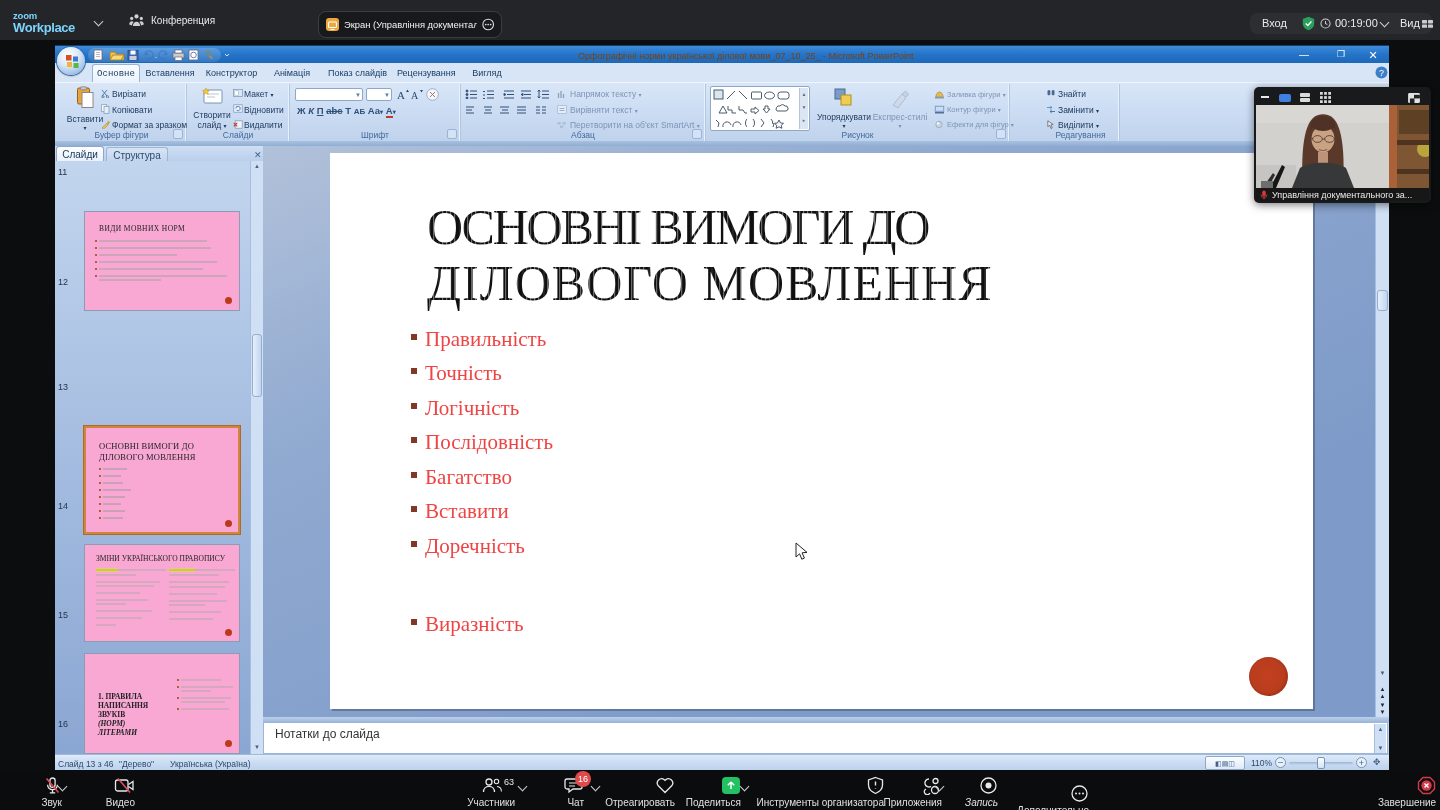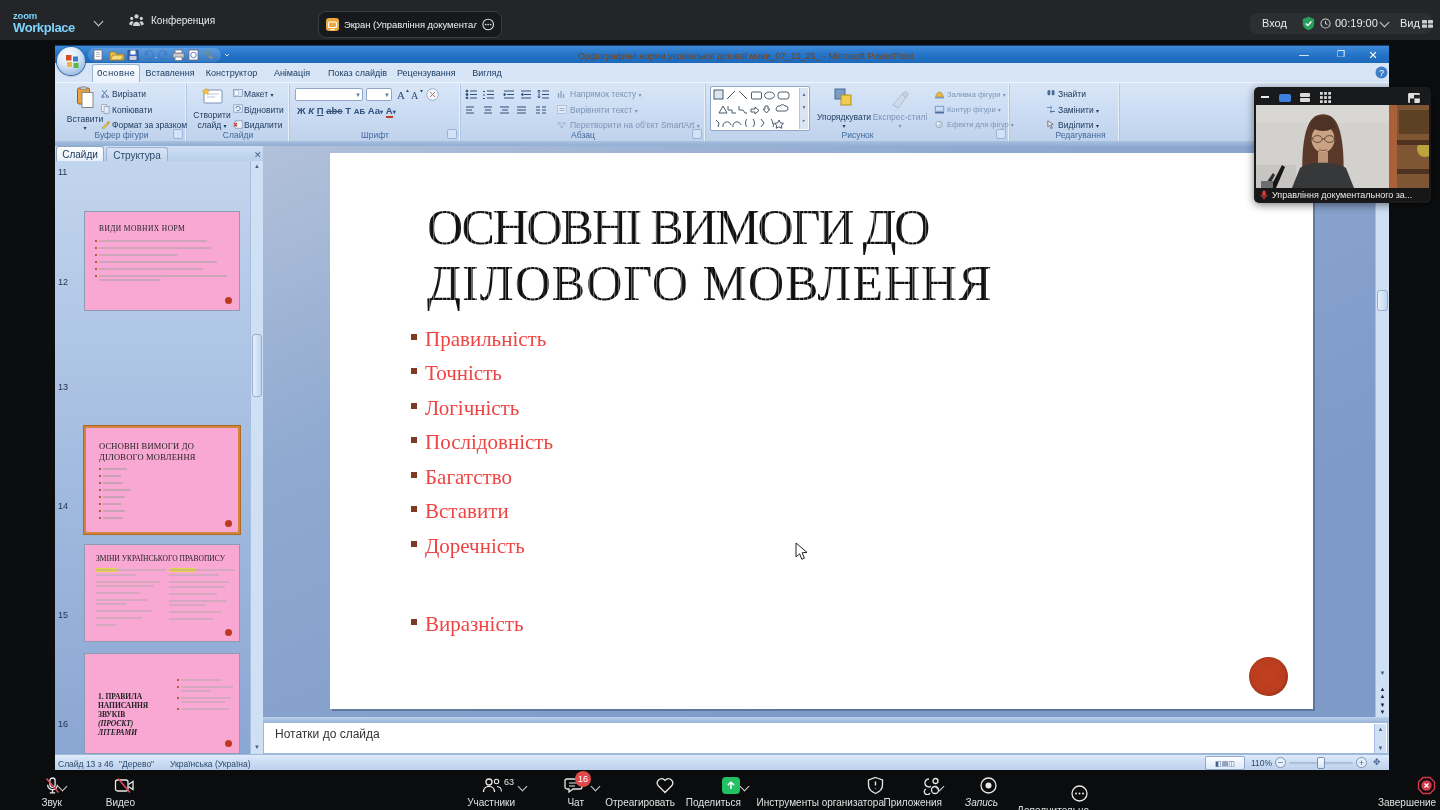--- a/index.html
+++ b/index.html
@@ -480,21 +480,21 @@
           <rect x="84" y="5" width="26" height="4" fill="#e8d44a"></rect>
       <g stroke="#a8a8a8" stroke-width=".9">
             <path d="M11 7h70M11 12h40M11 19h64M11 23h58M11 30h44M11 37h52M11 41h30M11 48h56M11 55h46M11 62h20"></path>
             <path d="M84 7h66M84 12h50M84 19h60M84 24h56M84 31h48M84 38h58M84 42h36M84 49h52M84 56h44"></path>
           </g>
     </svg>
     <div class="reddot" style="right:7px; bottom:5px; width:7px; height:7px;"></div>
   </div>
   <div class="tnum abs" style="top:565px;">15</div>
   <div class="thumb abs" style="top:564px; height:101px;">
-    <div style="position:absolute; left:13px; top:38px; font-family:'Liberation Serif',serif; font-size:7.5px; font-weight:700; color:#222; line-height:9px;">1. ПРАВИЛА<br>НАПИСАННЯ<br>ЗВУКІВ<br><i>(ПРОЄКТ)</i><br><i>ЛІТЕРАМИ</i></div>
+    <div style="position:absolute; left:13px; top:38px; font-family:'Liberation Serif',serif; font-size:7.5px; font-weight:700; color:#222; line-height:9px;">1. ПРАВИЛА<br>НАПИСАННЯ<br>ЗВУКІВ<br><i>(НОРМ)</i><br><i>ЛІТЕРАМИ</i></div>
     <svg width="162" height="95" viewBox="0 0 162 95" style="position:absolute; left:0; top:0;">
       <g stroke="#a8a8a8" stroke-width=".9">
             <path d="M96 26h40M96 33h52M96 37h30M96 44h50M96 48h44M96 55h48"></path>
           </g>
       <g fill="#b06030">
             <rect x="92" y="25" width="2" height="2"></rect>
             <rect x="92" y="32" width="2" height="2"></rect>
             <rect x="92" y="43" width="2" height="2"></rect>
             <rect x="92" y="54" width="2" height="2"></rect>
           </g>

